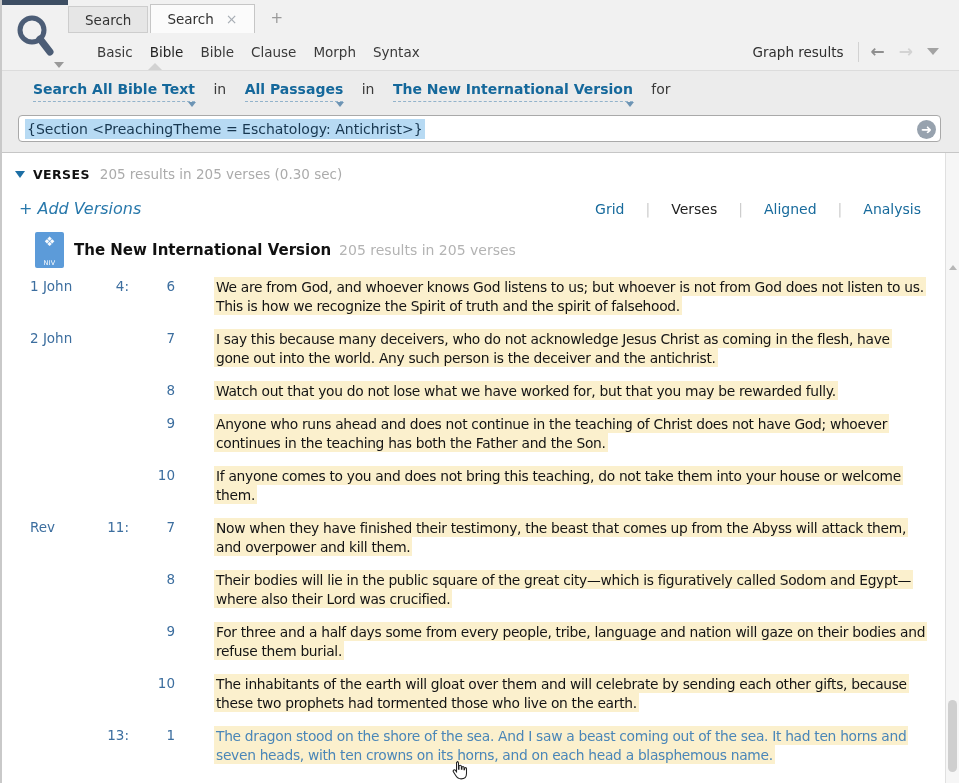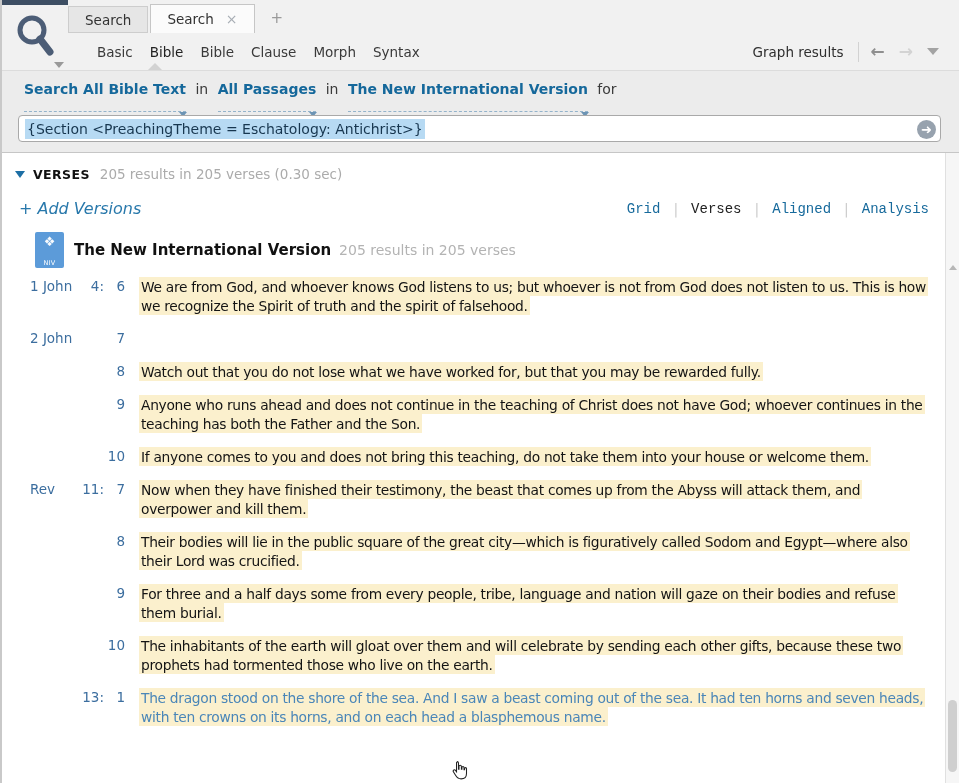--- a/index.html
+++ b/index.html
@@ -36,21 +36,21 @@
   .nav-arrow { font-size:17px; font-weight:bold; margin-right:14px; line-height:1; }
   .nav-back { color:#8f8f8f; }
   .nav-fwd { color:#d3d3d3; }
   .nav-caret { width:0; height:0; border-left:6px solid transparent; border-right:6px solid transparent; border-top:7px solid #a3a3a3; margin-right:6px; }
 
   
   .criteria { position:absolute; top:70px; left:0; right:0; height:83px; background:#ececec;
     border-top:1px solid #dcdcdc; border-bottom:1px solid #c6c6c6; }
   .criteria-sentence { position:absolute; top:10px; left:17px; font-size:14px; color:#3a3a3a; white-space:nowrap; }
   .crit-link { position:relative; display:inline-block; font-weight:bold; color:#15689b;
-    border-bottom:1px dashed #93b3cb; padding-bottom:14px; margin:0 5px; }
+    border-bottom:1px dashed #93b3cb; padding-bottom:4px; margin:0 14px; }
   .crit-caret { position:absolute; right:-1px; bottom:-6px; width:0; height:0;
     border-left:4px solid transparent; border-right:4px solid transparent; border-top:5px solid #6d94b4; }
   .query-row { position:absolute; top:44px; left:16px; right:18px; height:27px; }
   .query-input { position:relative; width:100%; height:27px; background:#ffffff;
     border:1px solid #a9a9a9; border-radius:4px; display:flex; align-items:center; padding-left:6px;
     font-size:14px; color:#17364f; }
   .query-selection { background:#b7daf3; padding:2px 2px; }
   .submit-btn { position:absolute; right:4px; top:4px; width:19px; height:19px; border-radius:50%;
     background:#97a2ae; color:#ffffff; display:flex; align-items:center; justify-content:center;
     font-size:13px; font-weight:bold; line-height:1; }
@@ -59,35 +59,35 @@
   .results { position:absolute; top:153px; left:0; right:0; bottom:0; background:#ffffff; }
   .verses-header { position:absolute; top:13px; left:13px; display:flex; align-items:center; }
   .sec-caret { width:0; height:0; border-left:5px solid transparent; border-right:5px solid transparent;
     border-top:7px solid #1d6fa5; margin-right:8px; }
   .sec-label { font-size:12.5px; font-weight:bold; color:#111; letter-spacing:.4px; margin-right:10px; }
   .sec-summary { font-size:13.5px; color:#ababab; }
 
   .controls-row { position:absolute; top:46px; left:17px; right:22px; display:flex; justify-content:space-between; align-items:center; }
   .add-versions { font-size:16px; font-style:italic; color:#2878ab; }
   .view-links { display:flex; align-items:center; font-size:14px; }
-  .view-link { color:#176a9c; margin:0 8px;font-family:Liberation Mono, monospace; }
+  .view-link { color:#176a9c; margin:0 16px; }
   .view-link.active { color:#222; }
   .view-sep { color:#cccccc; margin:0 5px; }
 
   .version-header { position:absolute; top:79px; left:33px; display:flex; align-items:center; }
   .version-icon { width:29px; height:36px; background:#5c9bd9; border-radius:2px; color:#fff;
     display:flex; flex-direction:column; align-items:center; justify-content:space-between; padding:3px 0 2px; }
   .version-icon .orn { font-size:13px; line-height:1; opacity:.95; }
   .version-icon .abbr { font-size:6.5px; line-height:1; letter-spacing:.3px; }
   .version-title { font-size:15px; font-weight:bold; color:#111; margin-left:10px; }
   .version-summary { font-size:14px; color:#b3b3b3; margin-left:8px; }
 
   .verse-list { position:absolute; top:124px; left:28px; right:32px; }
   .verse-row { display:grid; grid-template-columns:47px 27px 21px 1fr; margin-bottom:14px;
-    font-size:13.8px; line-height:19px; }
+    font-size:13.8px; line-height:19px;gap:25px; }
   .ref-book { color:#3c6e9f; font-size:13.5px; }
   .ref-chap, .ref-verse { color:#3c6e9f; font-size:13.5px; text-align:right; }
   .vtext { padding-left:14px; color:#141414; letter-spacing:-0.3px; }
   .hl { background:#fbf0cd; padding:1.5px 2px;
     -webkit-box-decoration-break:clone; box-decoration-break:clone;text-align:right; }
   .verse-row.link .vtext .hl { color:#4a86b8; }
 
   
   .scrollbar { position:absolute; top:0; right:0; bottom:0; width:14px; background:#f6f6f6; border-left:1px solid #e0e0e0; }
   .sb-up { position:absolute; top:112px; left:3px; width:0; height:0;
@@ -192,20 +192,21 @@
         <div class="verse-row">
           <span class="ref-book">1 John</span>
           <span class="ref-chap">4:</span>
           <span class="ref-verse">6</span>
           <span class="vtext"><span class="hl">We are from God, and whoever knows God listens to us; but whoever is not from God does not listen to us. This is how we recognize the Spirit of truth and the spirit of falsehood.</span></span>
         </div>
         <div class="verse-row">
           <span class="ref-book">2 John</span>
           <span class="ref-chap"></span>
           <span class="ref-verse">7</span>
+          <span class="vtext"><span class="hl">I say this because many deceivers, who do not acknowledge Jesus Christ as coming in the flesh, have gone out into the world. Any such person is the deceiver and the antichrist.</span></span>
         </div>
         <div class="verse-row">
           <span class="ref-book"></span>
           <span class="ref-chap"></span>
           <span class="ref-verse">8</span>
           <span class="vtext"><span class="hl">Watch out that you do not lose what we have worked for, but that you may be rewarded fully.</span></span>
         </div>
         <div class="verse-row">
           <span class="ref-book"></span>
           <span class="ref-chap"></span>

